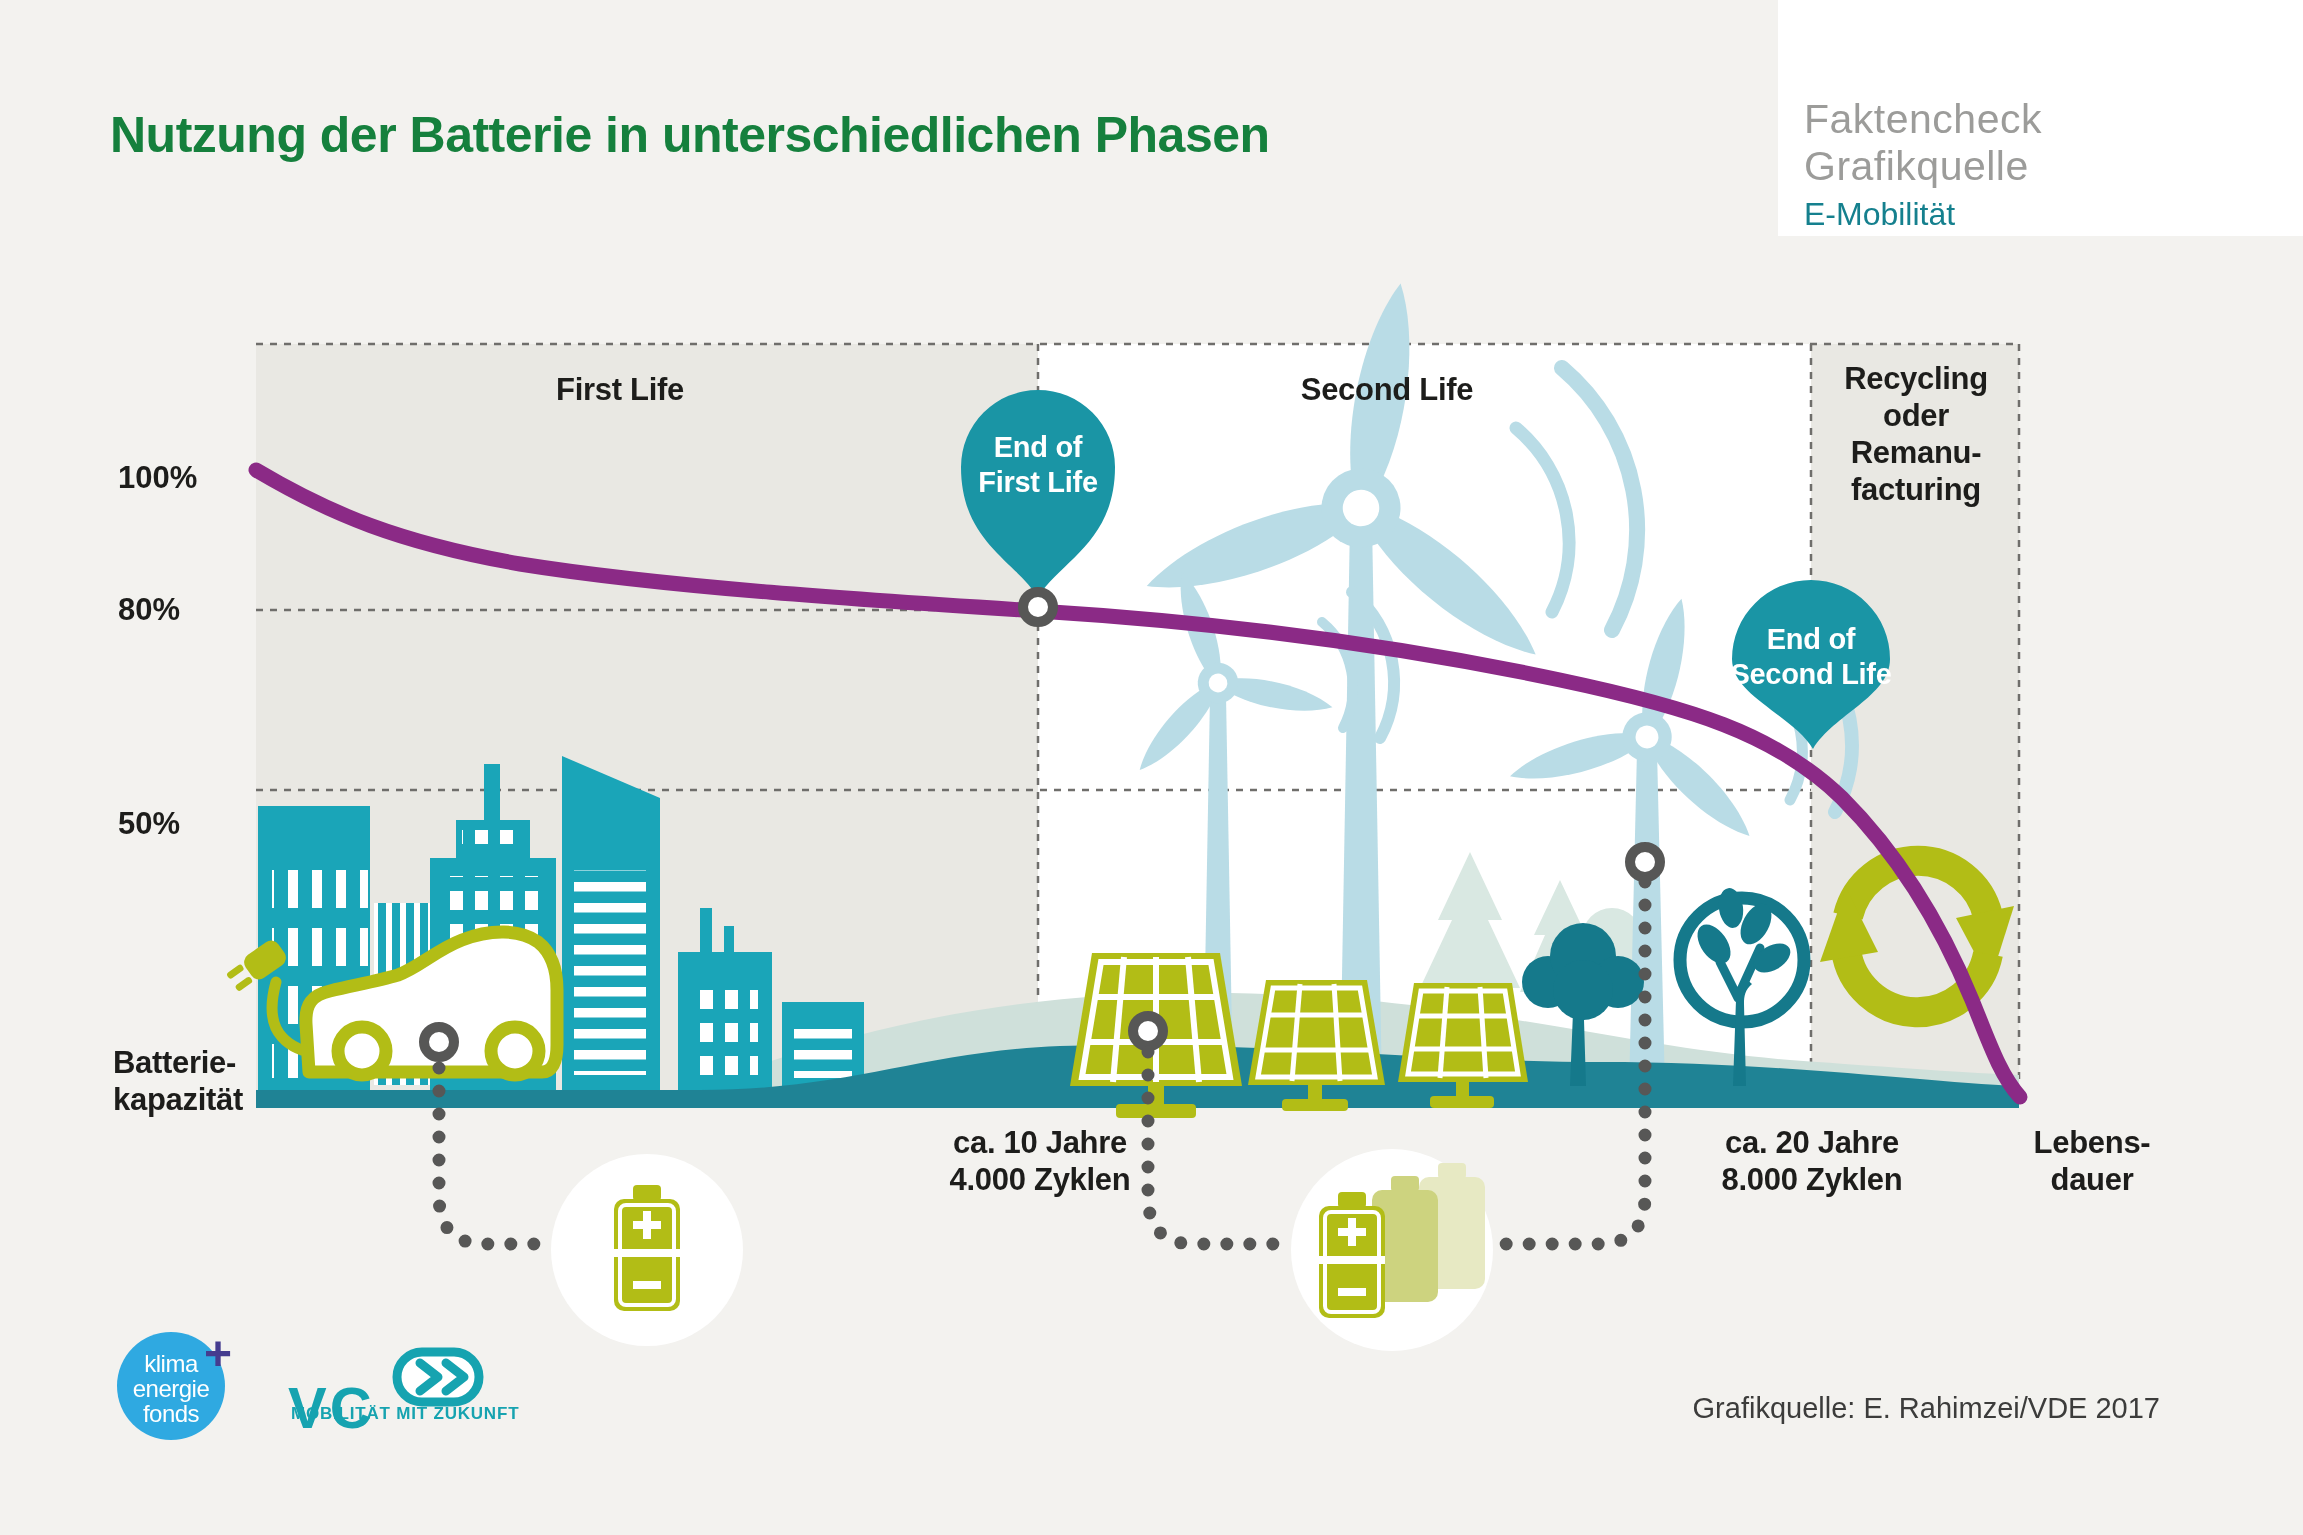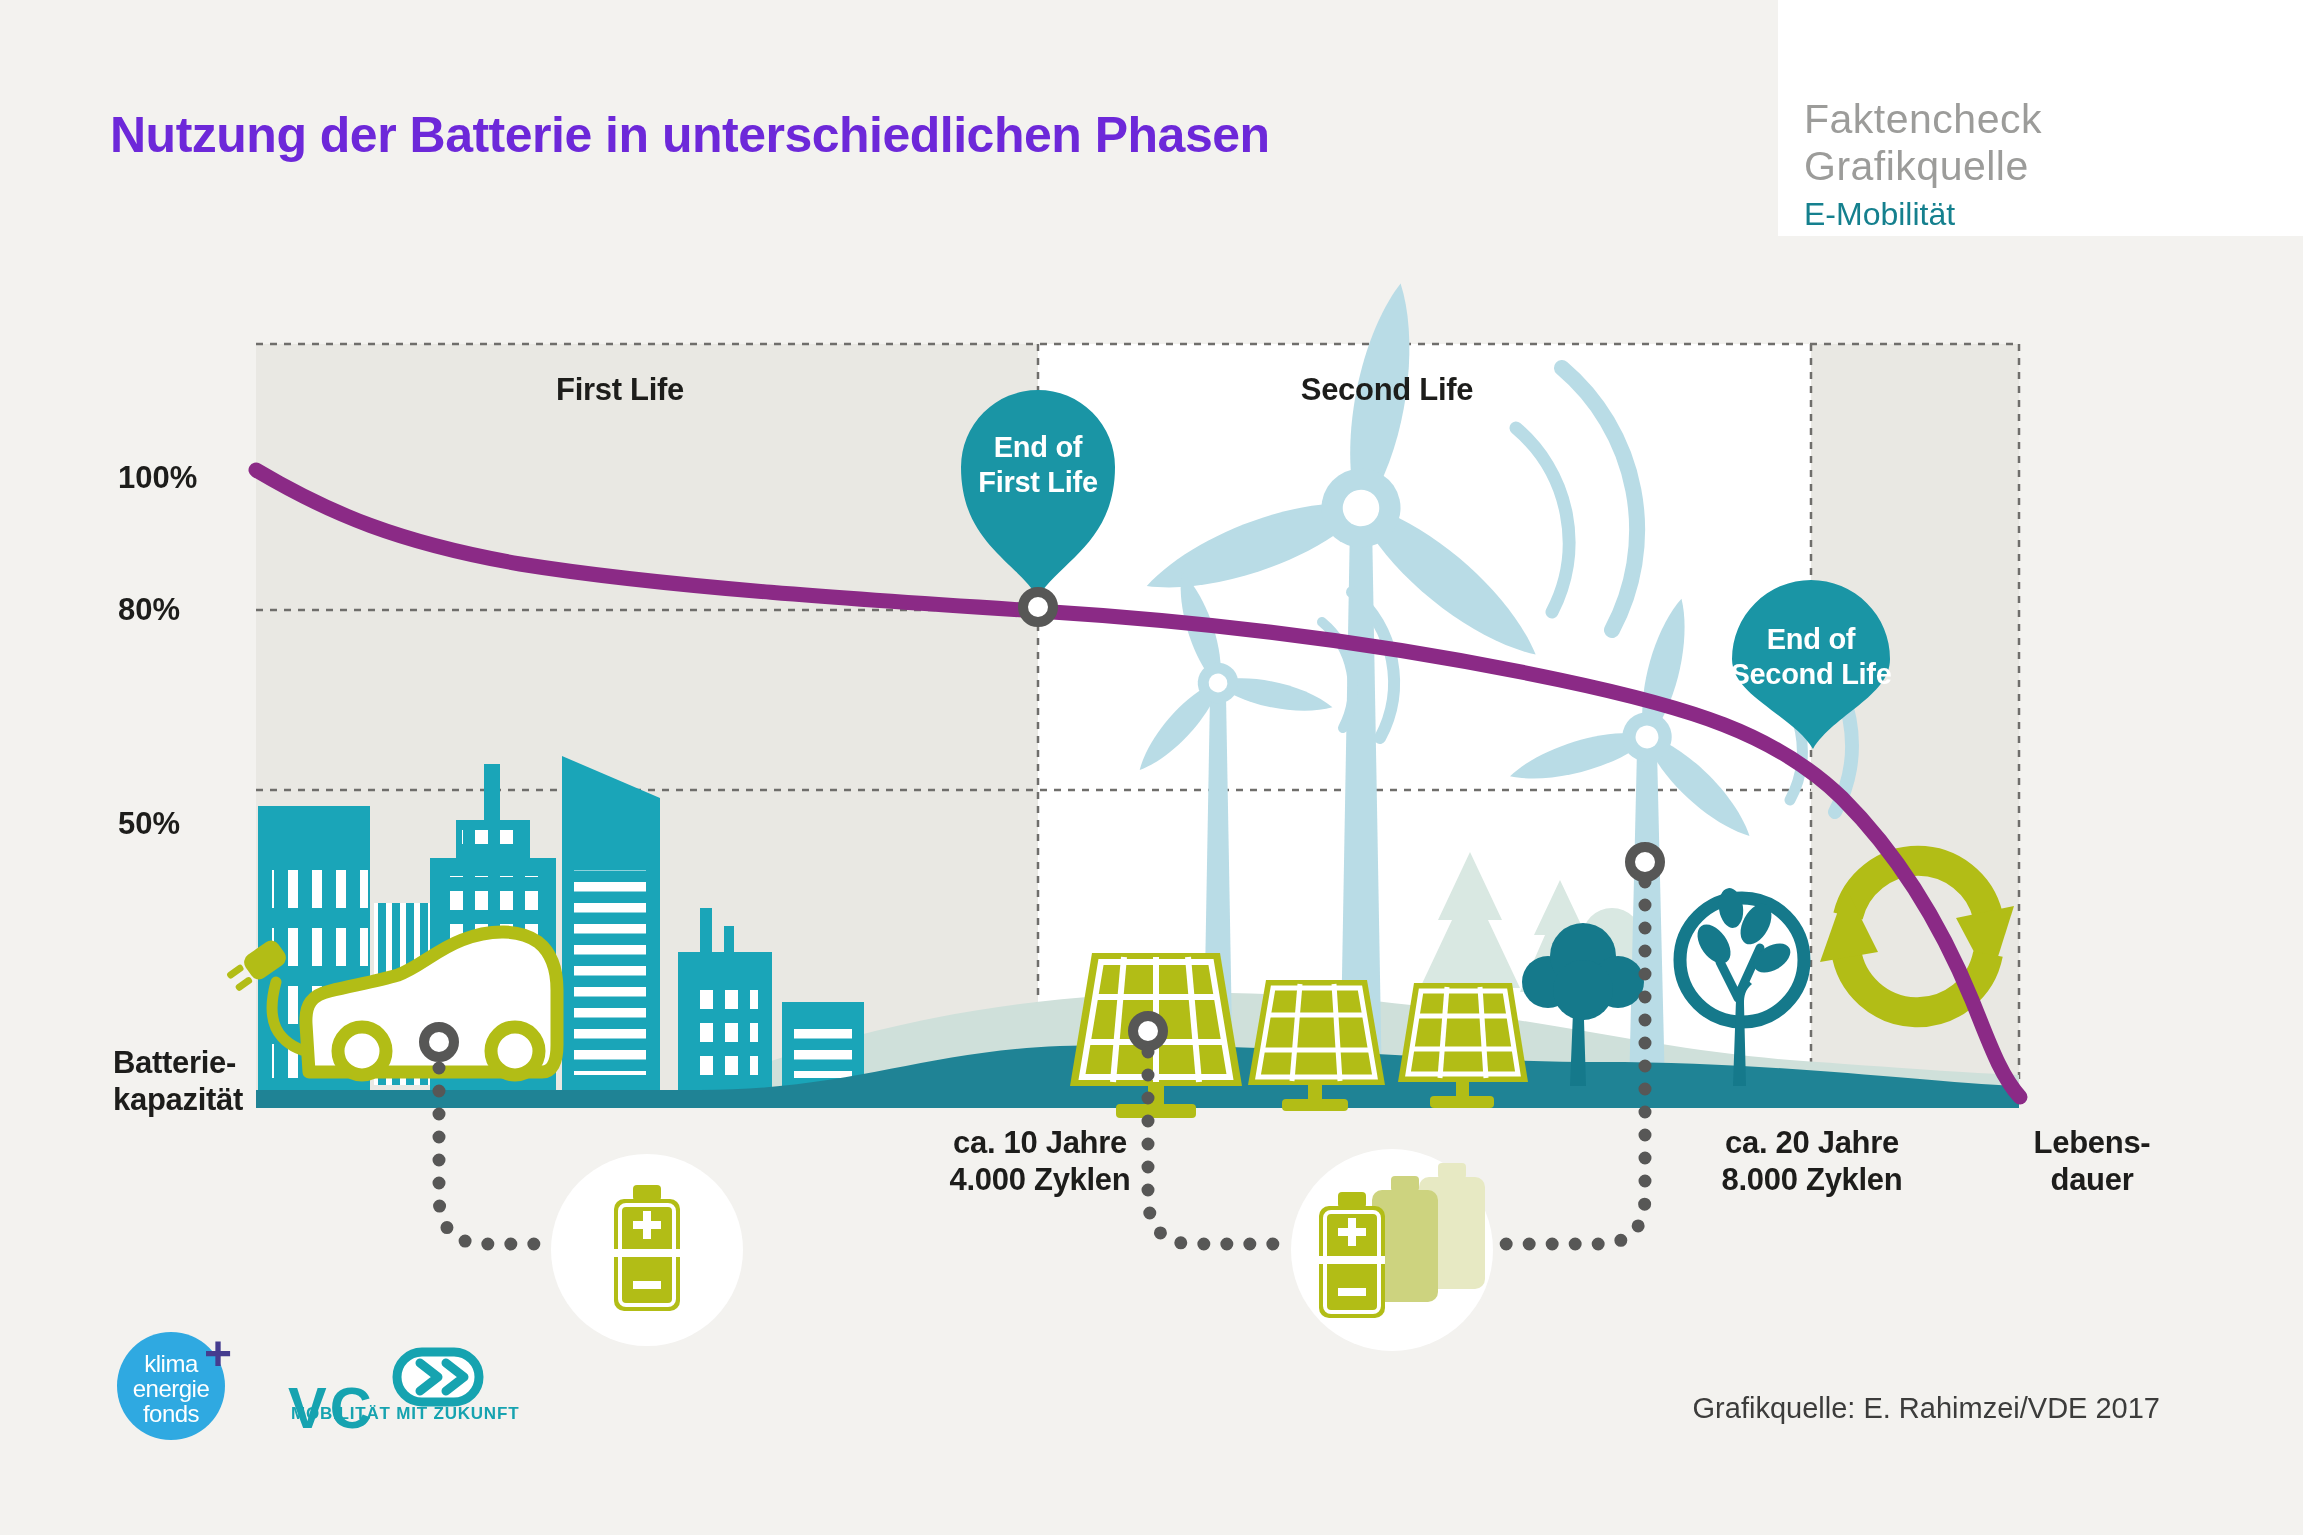--- a/index.html
+++ b/index.html
@@ -5,21 +5,21 @@
   html,body{margin:0;padding:0;background:#e0e0de;}
   .stage{
     position:relative;width:2303px;height:1535px;overflow:hidden;
     background:#f3f2ef;font-family:"Liberation Sans",sans-serif;
     -webkit-font-smoothing:antialiased;
   }
   .stage svg{position:absolute;left:0;top:0;}
   .txt{position:absolute;color:#1d1d1b;white-space:nowrap;}
   .center{transform:translateX(-50%);text-align:center;}
   .right{text-align:left;}
-  .page-title{left:110px;top:106px;font-size:50px;font-weight:700;letter-spacing:-0.5px;color:#6d28d9;}
+  .page-title{left:110px;top:106px;font-size:50px;font-weight:700;letter-spacing:-0.5px;color:#15803d;}
   .brand-box{position:absolute;left:1778px;top:0;width:525px;height:236px;background:#ffffff;}
   .brand-gray{position:absolute;left:26px;top:96px;font-size:41px;line-height:47px;font-weight:400;color:#9c9c9a;letter-spacing:0.5px;}
   .brand-teal{position:absolute;left:26px;top:196px;font-size:32px;font-weight:400;color:#15808e;}
   .phase-label{top:372px;font-size:31px;font-weight:700;letter-spacing:-0.3px;}
   .rec-label{top:360px;font-size:31px;font-weight:700;line-height:37px;letter-spacing:-0.3px;}
   .ytick{left:118px;width:118px;font-size:31px;font-weight:700;}
   .two-line{font-size:31px;font-weight:700;line-height:37px;letter-spacing:-0.3px;}
   .balloon-txt{font-size:29px;font-weight:700;line-height:35px;color:#ffffff;letter-spacing:-0.3px;}
   .source{right:143px;top:1392px;font-size:29px;font-weight:400;color:#3c3c3b;}
   .klima-txt{left:171px;top:1351px;font-size:24px;line-height:25px;font-weight:400;color:#ffffff;letter-spacing:-0.5px;}
@@ -263,20 +263,26 @@
   <div class="brand-box">
     <div class="brand-gray">
       <div>Faktencheck</div>
       <div>Grafikquelle</div>
     </div>
     <div class="brand-teal">E-Mobilität</div>
   </div>
 
   <div class="txt phase-label center" style="left:620px;">First Life</div>
   <div class="txt phase-label center" style="left:1387px;">Second Life</div>
+  <div class="txt rec-label center" style="left:1916px;">
+    <div>Recycling</div>
+    <div>oder</div>
+    <div>Remanu-</div>
+    <div>facturing</div>
+  </div>
 
   <div class="txt ytick right" style="top:460px;">100%</div>
   <div class="txt ytick right" style="top:592px;">80%</div>
   <div class="txt ytick right" style="top:806px;">50%</div>
 
   <div class="txt two-line" style="left:113px;top:1044px;">
     <div>Batterie-</div>
     <div>kapazität</div>
   </div>
 

